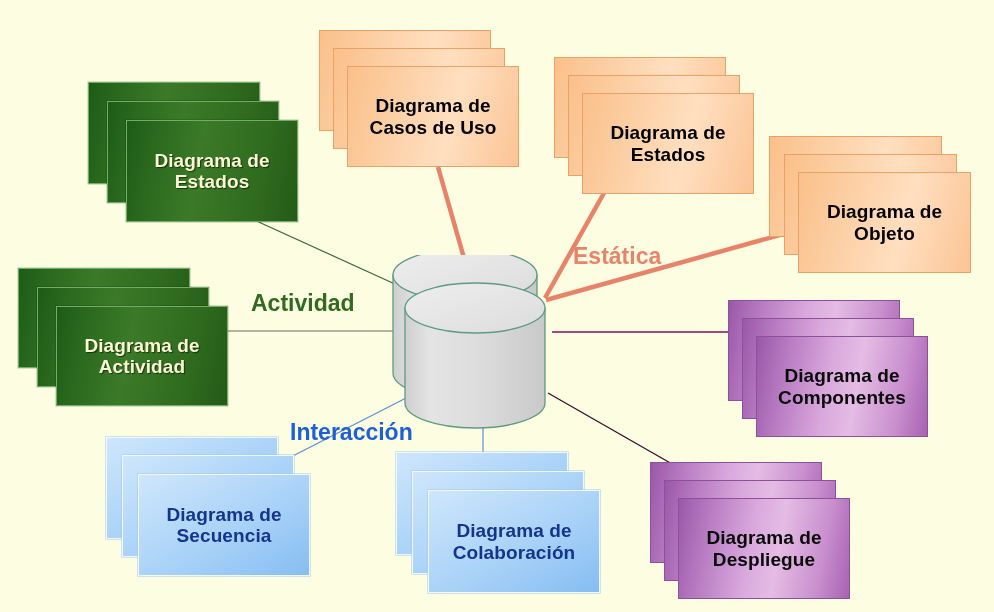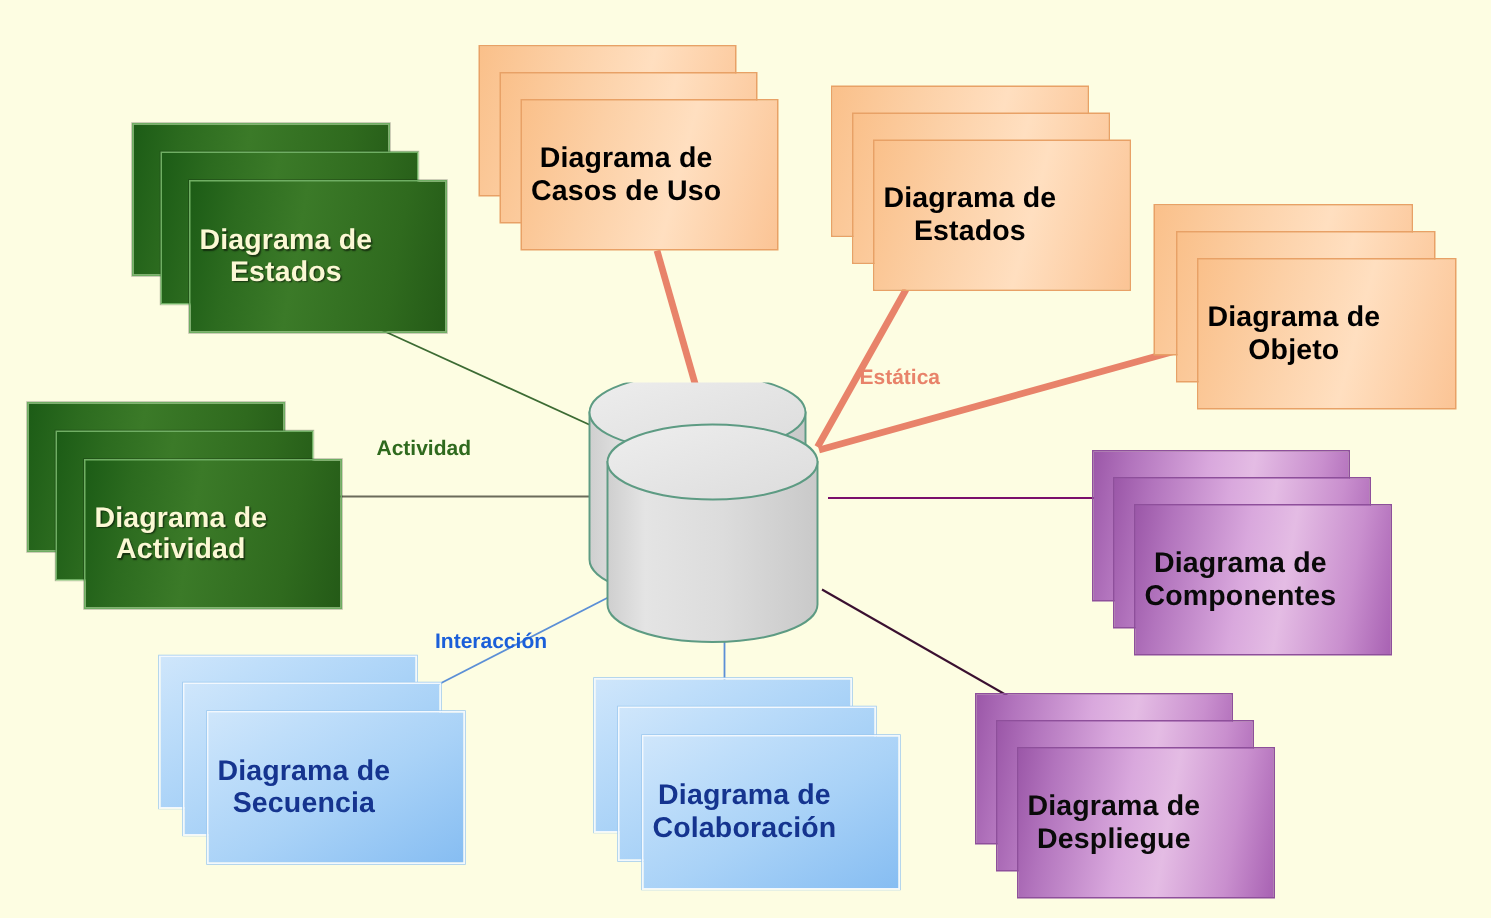--- a/index.html
+++ b/index.html
@@ -27,21 +27,21 @@
   .stack {
     position: absolute;
   }
   .sheet {
     position: absolute;
     box-sizing: border-box;
   }
   .sheet.front {
     display: flex;
     align-items: center;
-    justify-content: flex-start;
+    justify-content: center;
     text-align: center;
   }
   .sheet .label {
     display: block;
     line-height: 1.12;
     font-weight: bold;
     letter-spacing: .1px;
     padding: 0 6px;
   }
 
@@ -85,21 +85,21 @@
   }
   .purple .label {
     color: #0a0a0a;
     font-size: 19px;
   }
 
   
   .relation {
     position: absolute;
     font-weight: bold;
-    font-size: 14px;
+    font-size: 23px;
     white-space: nowrap;
   }
 
   
   .cyl { position: absolute; }
 </style>
 </head>
 <body>
 
 <div id="stage">

